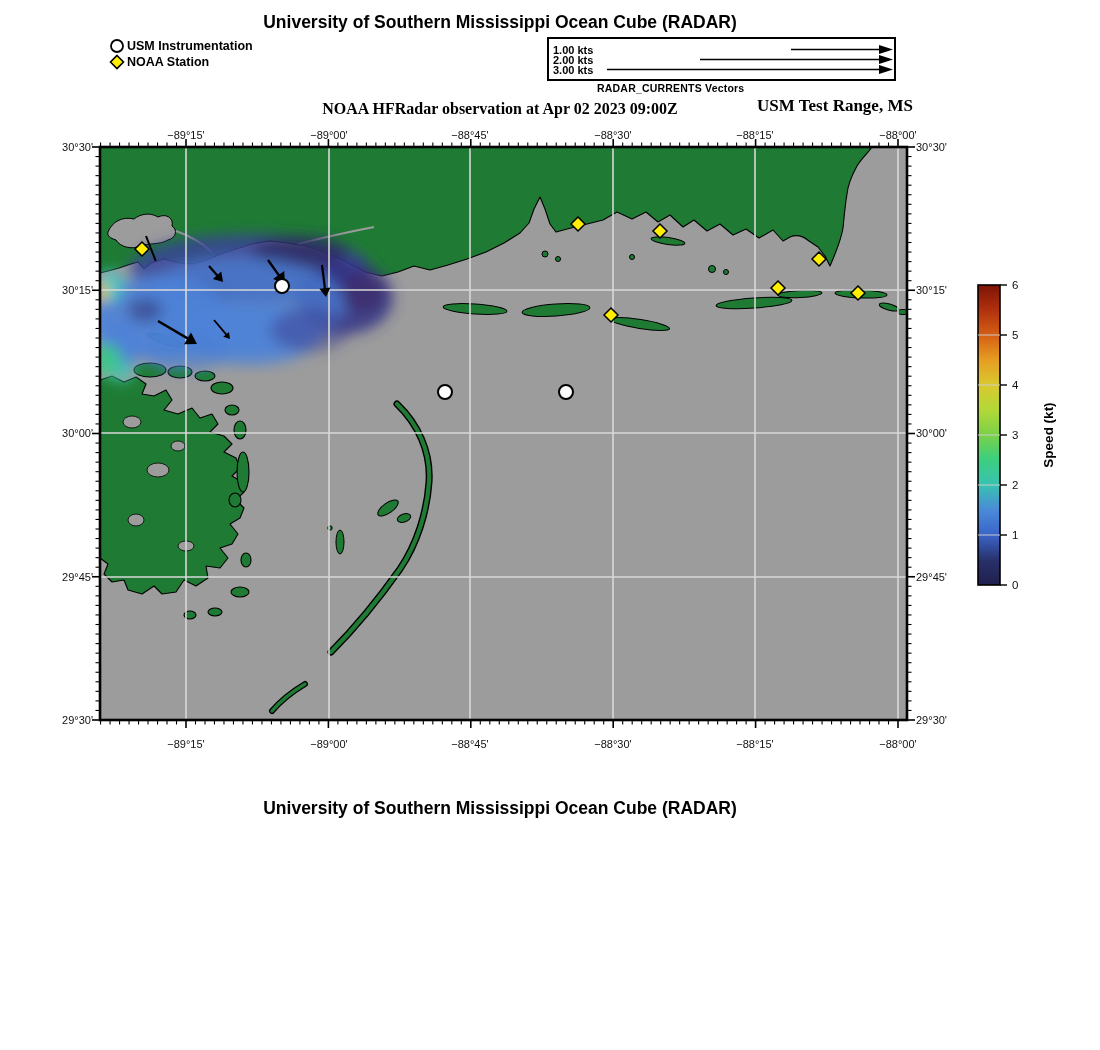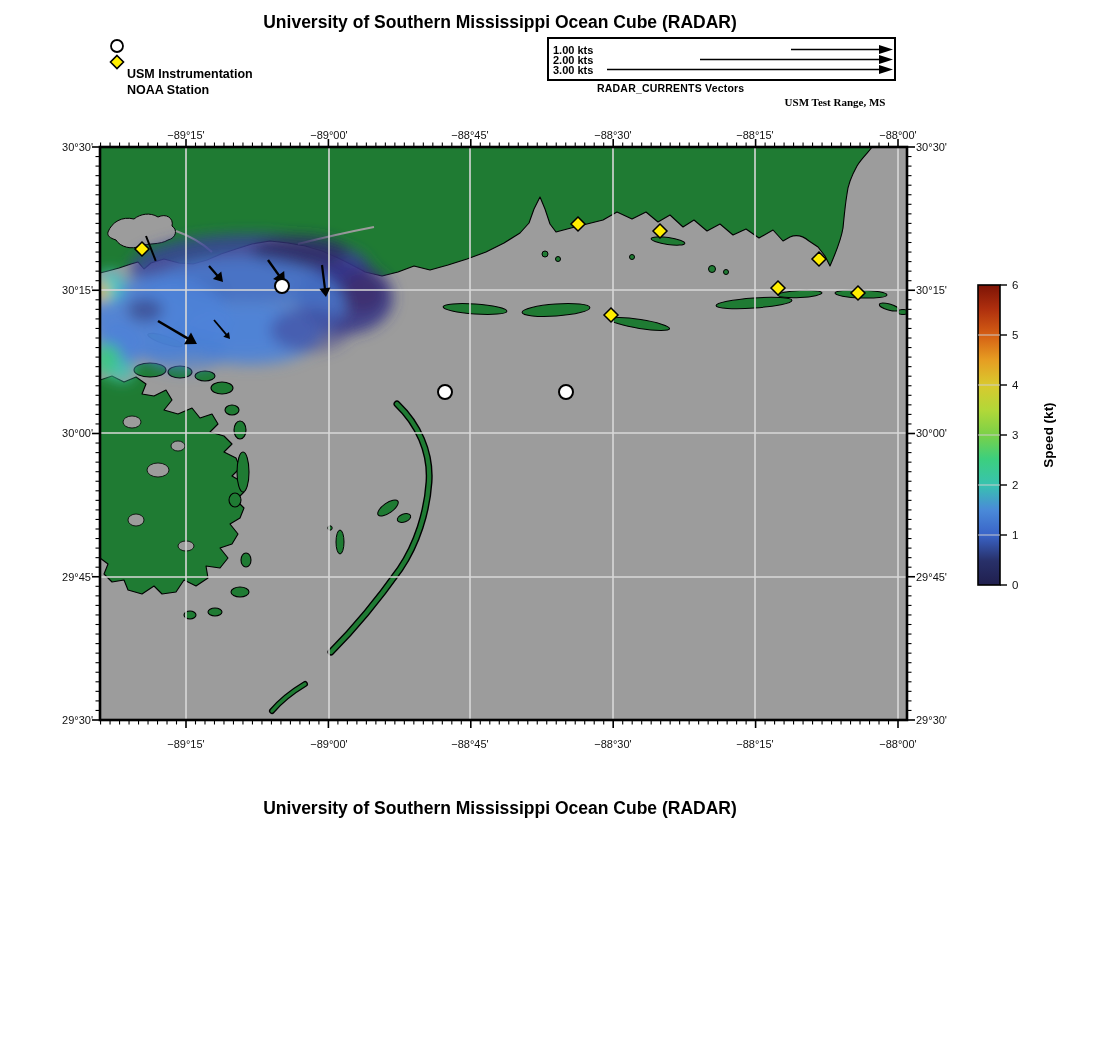--- a/index.html
+++ b/index.html
@@ -4,22 +4,22 @@
 <style>
   html,body{margin:0;padding:0;background:#ffffff;}
   .canvas{position:relative;width:1100px;height:1050px;background:#ffffff;overflow:hidden;
           font-family:"Liberation Sans",sans-serif;color:#000;}
   .abs{position:absolute;}
   .title{left:0;top:12px;width:1000px;text-align:center;font-size:17.5px;font-weight:bold;}
   .title-bottom{left:0;top:798px;width:1000px;text-align:center;font-size:17.5px;font-weight:bold;}
   .subtitle{left:0;top:100px;width:1000px;text-align:center;
             font-family:"Liberation Serif",serif;font-size:16px;font-weight:bold;}
   .range-label{left:745px;top:96px;width:180px;text-align:center;
-               font-family:"Liberation Serif",serif;font-size:11px;font-weight:bold;}
-  .legend{left:127px;top:38px;margin-top:28px;}
+               font-family:"Liberation Serif",serif;font-size:17px;font-weight:bold;}
+  .legend{left:127px;top:38px;}
   .legend .row{height:16px;line-height:16px;font-size:12.5px;font-weight:bold;}
   .vkey-caption{left:549px;top:82px;font-size:10.5px;font-weight:bold;letter-spacing:.2px;padding-left:48px;}
   svg text{font-family:"Liberation Sans",sans-serif;}
   .ticklab{font-size:11px;fill:#111;}
   .cbarlab{font-size:11.5px;fill:#111;}
   .keylab{font-size:11px;font-weight:bold;fill:#000;}
 </style>
 </head>
 <body>
 
@@ -540,16 +540,17 @@
   </svg>
 
   <div class="abs title">University of Southern Mississippi Ocean Cube (RADAR)</div>
 
   <div class="abs legend">
     <div class="row">USM Instrumentation</div>
     <div class="row">NOAA Station</div>
   </div>
 
   <div class="abs vkey-caption">RADAR_CURRENTS Vectors</div>
+  <div class="abs subtitle">NOAA HFRadar observation at Apr 02 2023 09:00Z</div>
   <div class="abs range-label">USM Test Range, MS</div>
 
   <div class="abs title-bottom">University of Southern Mississippi Ocean Cube (RADAR)</div>
 </div>
 
 </body></html>

